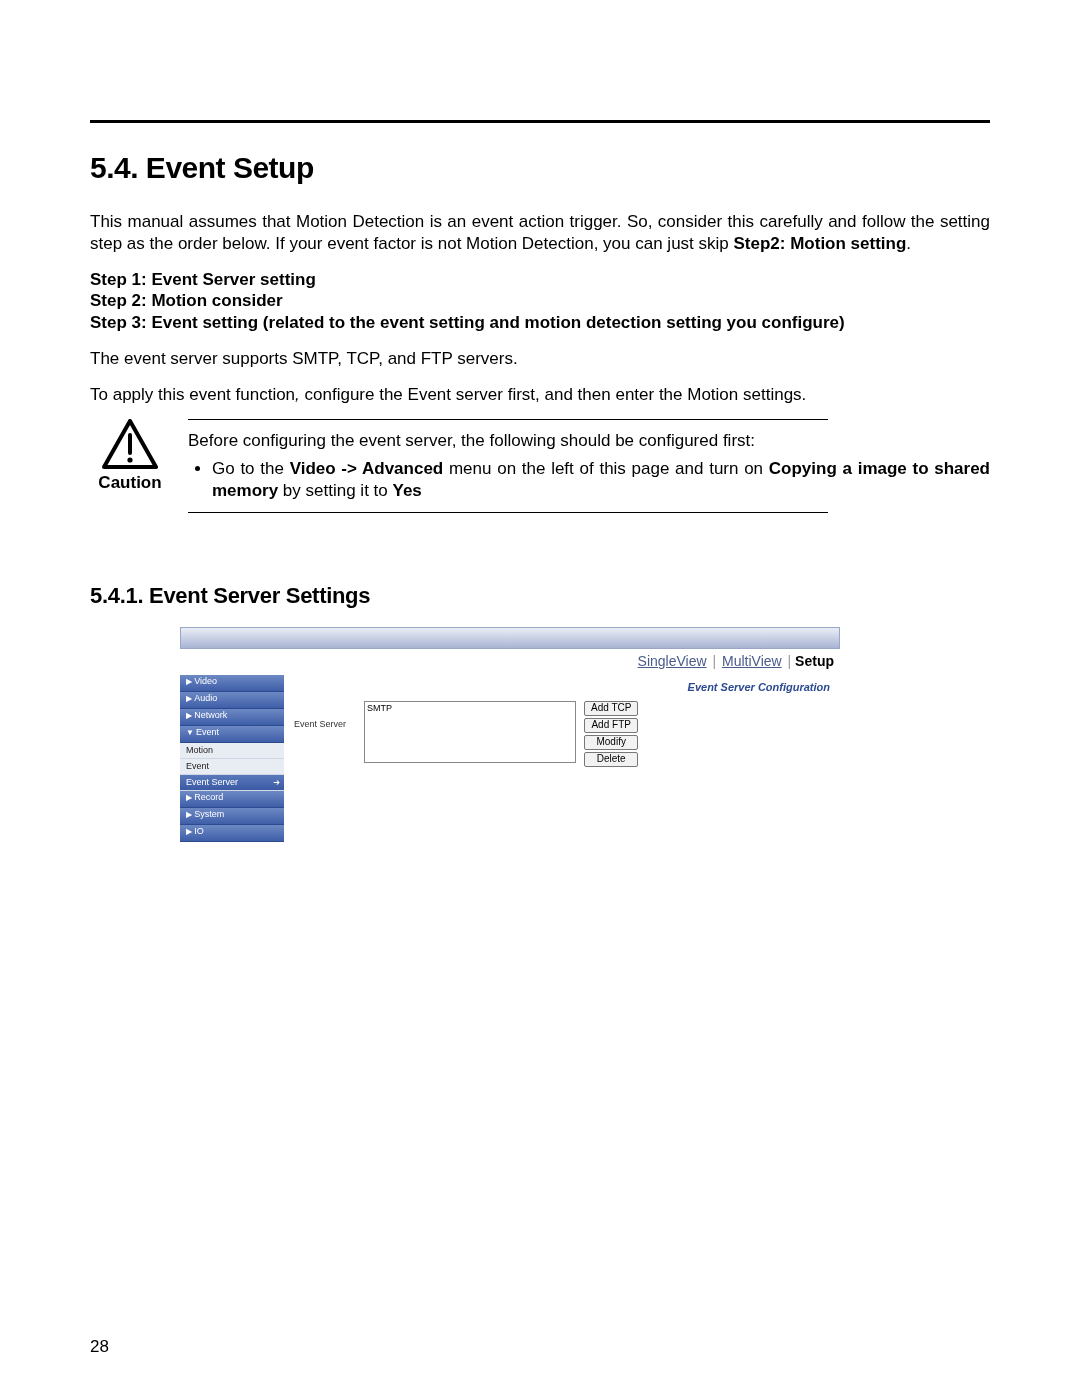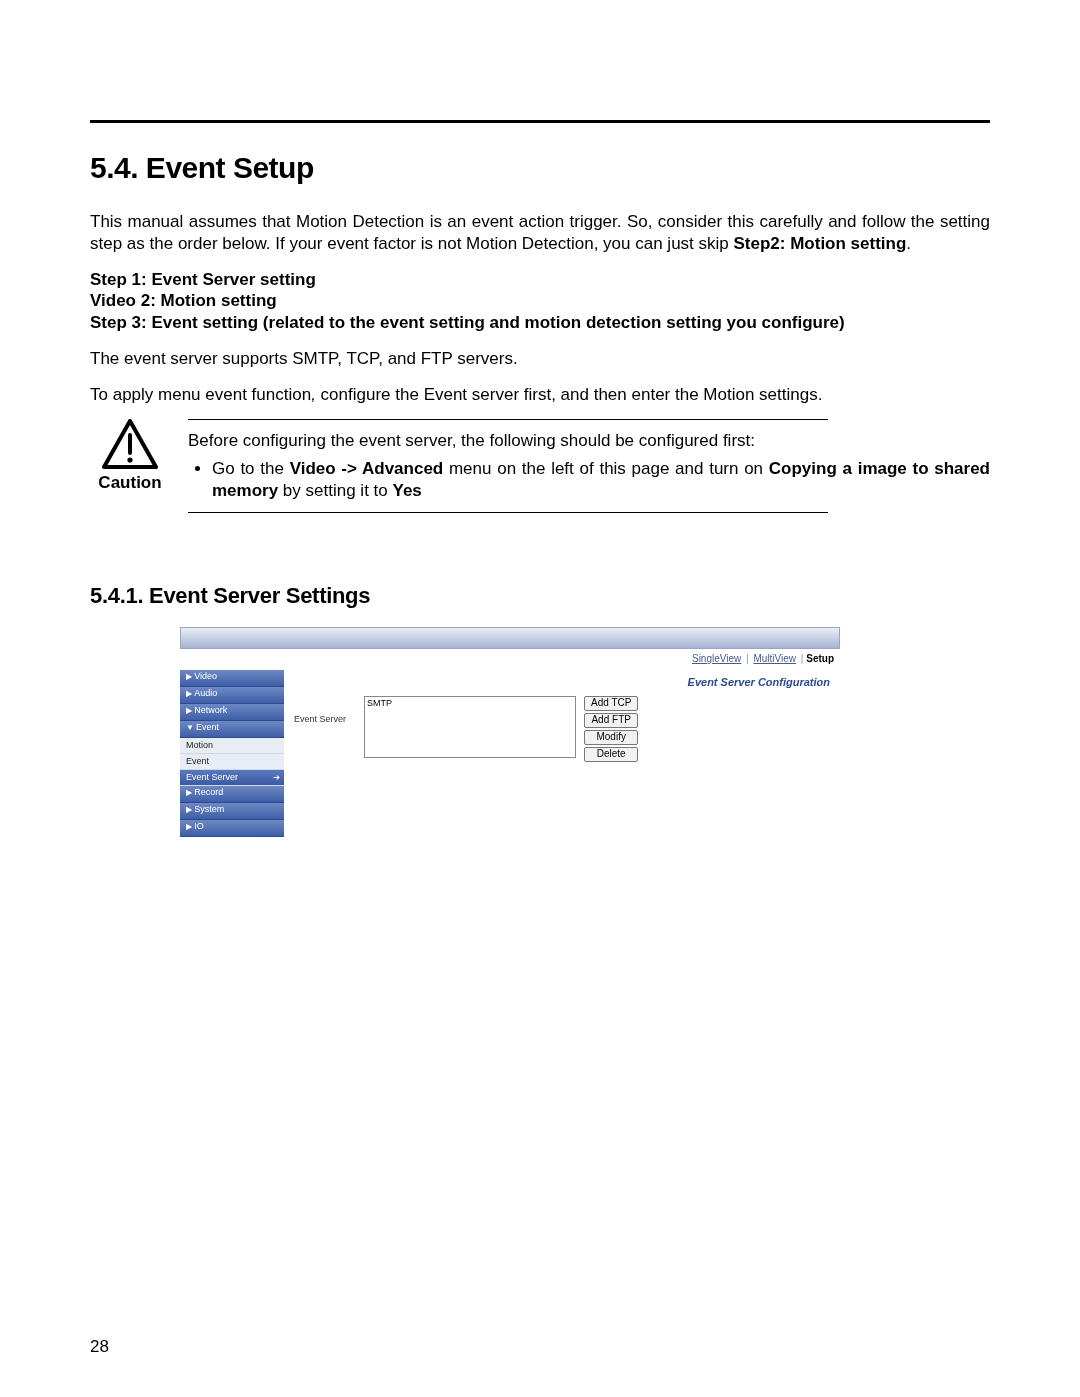--- a/index.html
+++ b/index.html
@@ -73,21 +73,21 @@
     font-size: 10px;
   }
   .ui-header {
     height: 22px;
     background: linear-gradient(#e9edf5, #a8b4d4);
     border: 1px solid #9aa6c8;
     box-sizing: border-box;
   }
   .ui-header-tabs {
     text-align: right;
-    font-size: 10px;
+    font-size: 14px;
     padding: 4px 6px 6px 0;
     color: #333;
   }
   .ui-header-tabs a { color: #4a5b8a; text-decoration: underline; cursor: pointer; margin: 0 2px; }
   .ui-header-tabs .sep { color: #999; }
   .ui-header-tabs .active { font-weight: bold; color: #000; text-decoration: none; }
   .ui-body { display: flex; background: #fff; }
   .ui-sidebar {
     width: 104px;
     background: #fff;
@@ -180,29 +180,29 @@
   <hr class="rule">
 
   <h1 class="section">5.4. Event Setup</h1>
 
   <p>
     <span>This manual assumes that Motion Detection is an event action trigger.  So, consider this carefully and follow the setting step as the order below.  If your event factor is not Motion Detection, you can just skip </span><b>Step2: Motion setting</b><span>.</span>
   </p>
 
   <p class="steps">
     <span>Step 1: Event Server setting</span>
-    <span>Video 2: Motion setting</span>
+    <span>Step 2: Motion consider</span>
     <span>Step 3: Event setting (related to the event setting and motion detection setting you configure)</span>
   </p>
 
   <p>The event server supports SMTP, TCP, and FTP servers.</p>
 
 
   <p>
-    <span>To apply menu event function</span><i>,</i><span> configure the Event server first, and then enter the Motion settings.</span>
+    <span>To apply this event function</span><i>,</i><span> configure the Event server first, and then enter the Motion settings.</span>
   </p>
 
   <div class="caution-wrap">
     <div class="caution-col">
       <svg width="56" height="50" viewBox="0 0 56 50">
         <polygon points="28,2 54,48 2,48" fill="none" stroke="#000" stroke-width="4" stroke-linejoin="round"></polygon>
         <line x1="28" y1="16" x2="28" y2="34" stroke="#000" stroke-width="4" stroke-linecap="round"></line>
         <circle cx="28" cy="41" r="2.6" fill="#000"></circle>
       </svg>
       <div class="caution-label">Caution</div>

